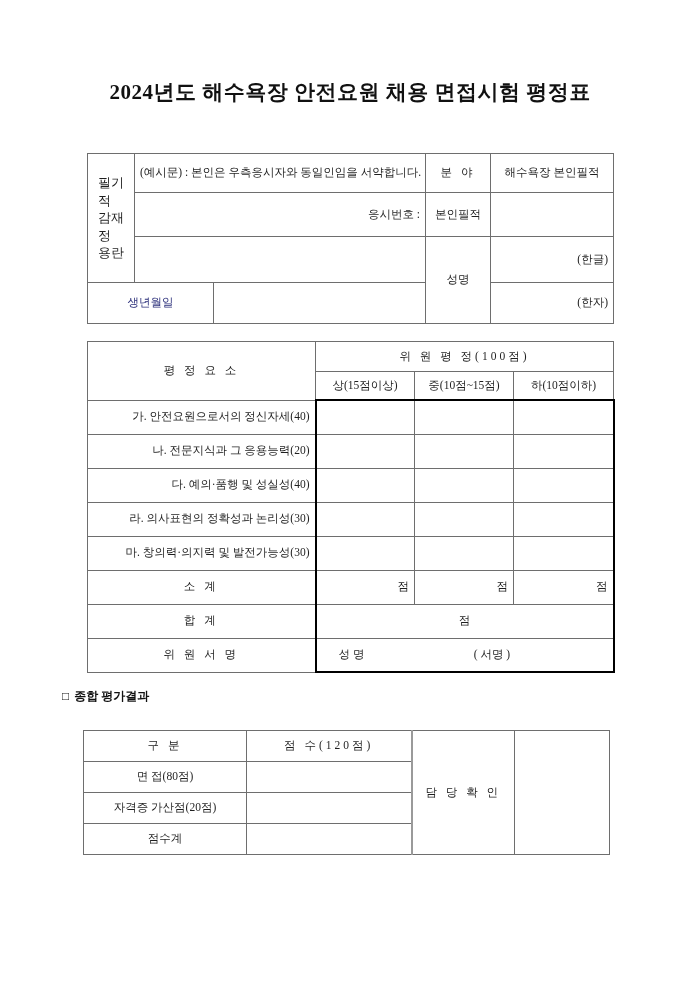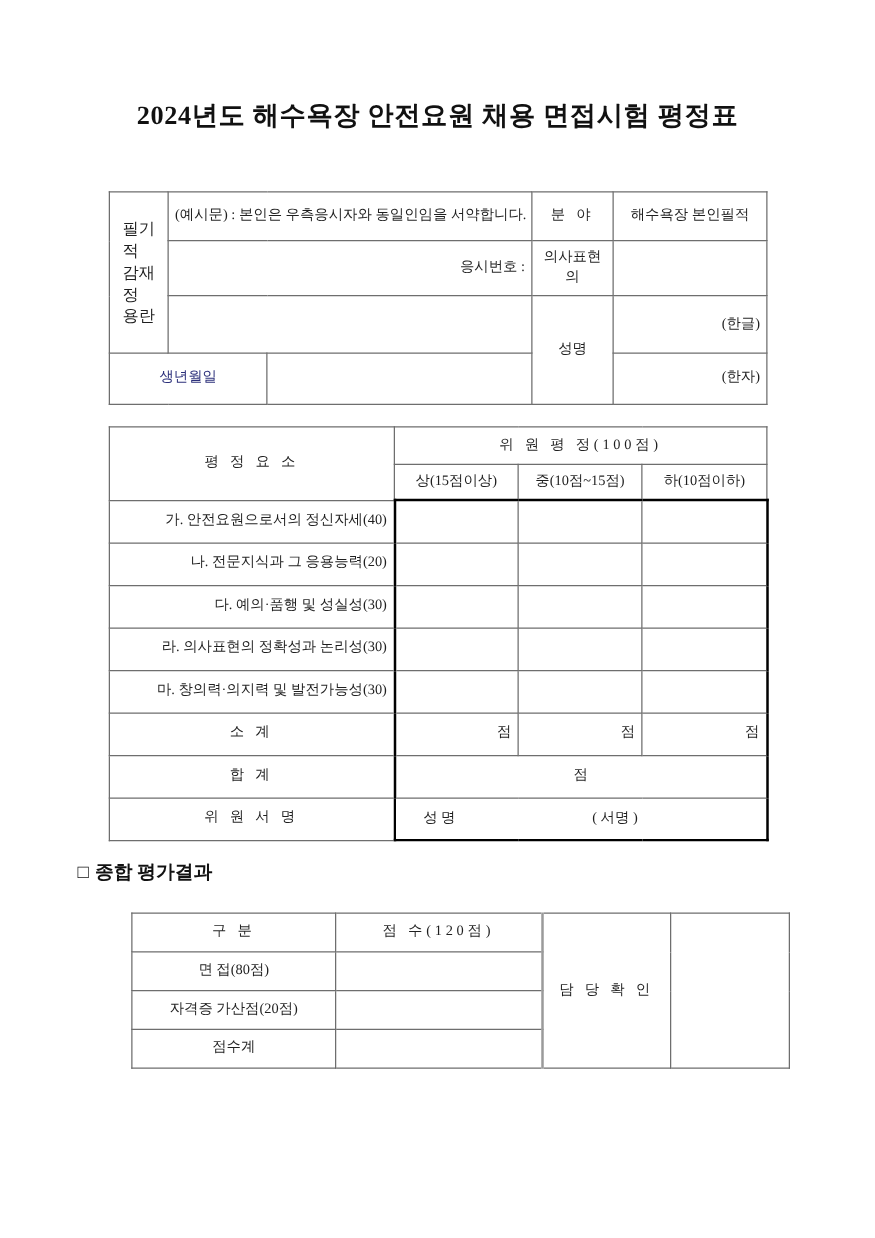--- a/index.html
+++ b/index.html
@@ -88,32 +88,32 @@
   .thick-l { border-left: 2.3px solid #000000 !important; }
   .thick-r { border-right: 2.3px solid #000000 !important; }
   .thick-t { border-top: 2.3px solid #000000 !important; }
   .thick-b { border-bottom: 2.3px solid #000000 !important; }
 
   
   .section-head {
     position: absolute;
     top: 688px;
     left: 62px;
-    font-size: 15px;
+    font-size: 12px;
     font-weight: bold;
     color: #111111;
     white-space: nowrap;
   }
   .section-head .box-glyph { margin-right: 5px; }
 
   
   .tbl-result {
     position: absolute;
     top: 730px;
-    left: 105px;
+    left: 83px;
     width: 526px;
   }
   .tbl-result td { height: 30px; }
   .divider-l { border-left: 2.3px solid #9a9a9a !important; }
 </style>
 </head>
 <body>
 
 <div class="page">
 
@@ -146,21 +146,21 @@
             <span>용</span><span>란</span>
           </span>
         </td>
         <td colspan="2" class="l nowrap" style="height:38px">(예시문) : 본인은 우측응시자와 동일인임을 서약합니다.</td>
         <td class="c sp3">분  야</td>
         <td class="c">해수욕장 본인필적</td>
       </tr>
 
       <tr>
         <td colspan="2" class="l" style="height:43px">응시번호 :</td>
-        <td class="c">의사표현의</td>
+        <td class="c">본인필적</td>
         <td class="c"></td>
       </tr>
 
       <tr>
         <td colspan="2" class="l" style="height:45px"></td>
         <td rowspan="2" class="c">성명</td>
         <td class="l">(한글)</td>
       </tr>
 
       <tr>
@@ -195,21 +195,21 @@
         <td class="thick-t"></td>
         <td class="thick-t thick-r"></td>
       </tr>
       <tr>
         <td class="l" style="height:33px">나. 전문지식과 그 응용능력(20)</td>
         <td class="thick-l"></td>
         <td></td>
         <td class="thick-r"></td>
       </tr>
       <tr>
-        <td class="l" style="height:33px">다. 예의·품행 및 성실성(30)</td>
+        <td class="l" style="height:33px">다. 예의·품행 및 성실성(40)</td>
         <td class="thick-l"></td>
         <td></td>
         <td class="thick-r"></td>
       </tr>
       <tr>
         <td class="l" style="height:33px">라. 의사표현의 정확성과 논리성(30)</td>
         <td class="thick-l"></td>
         <td></td>
         <td class="thick-r"></td>
       </tr>

